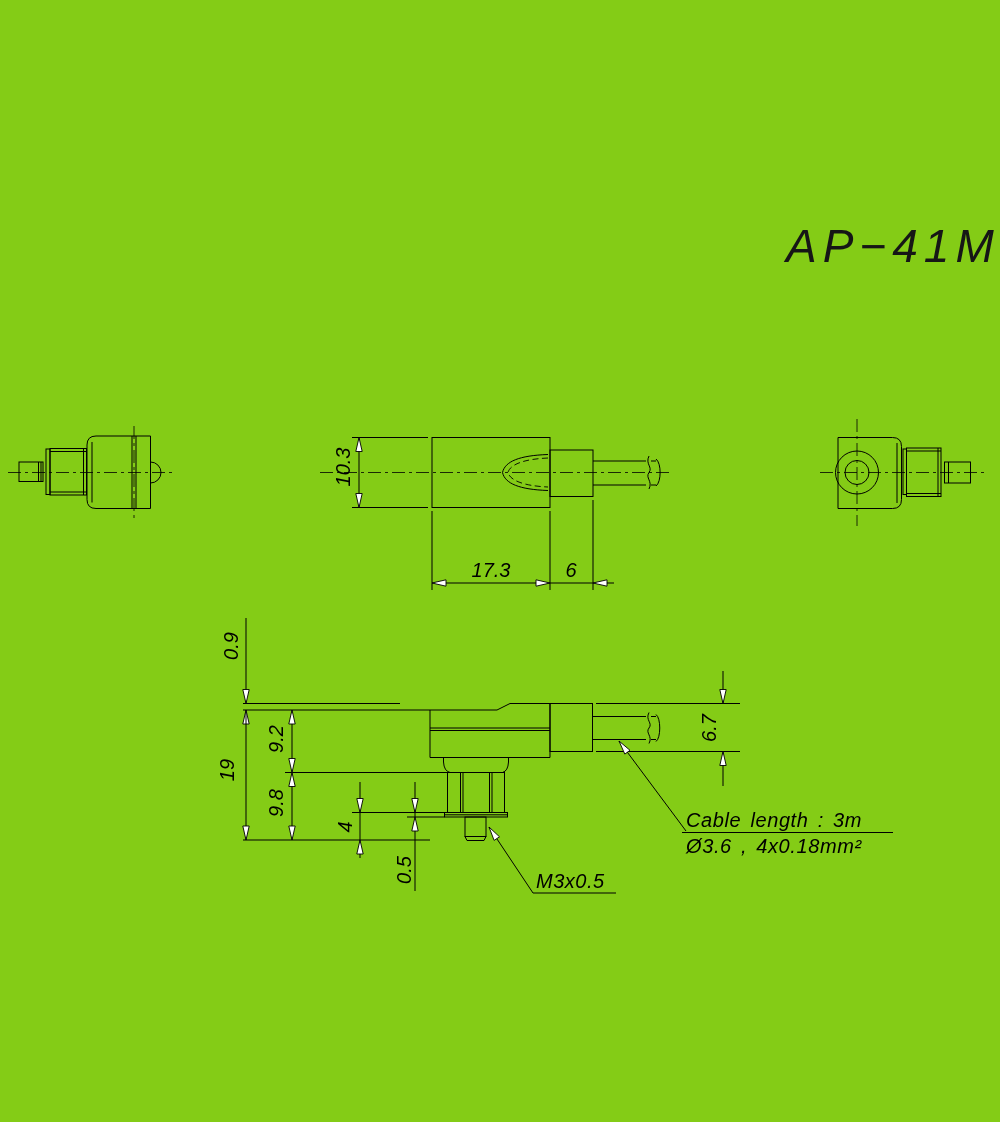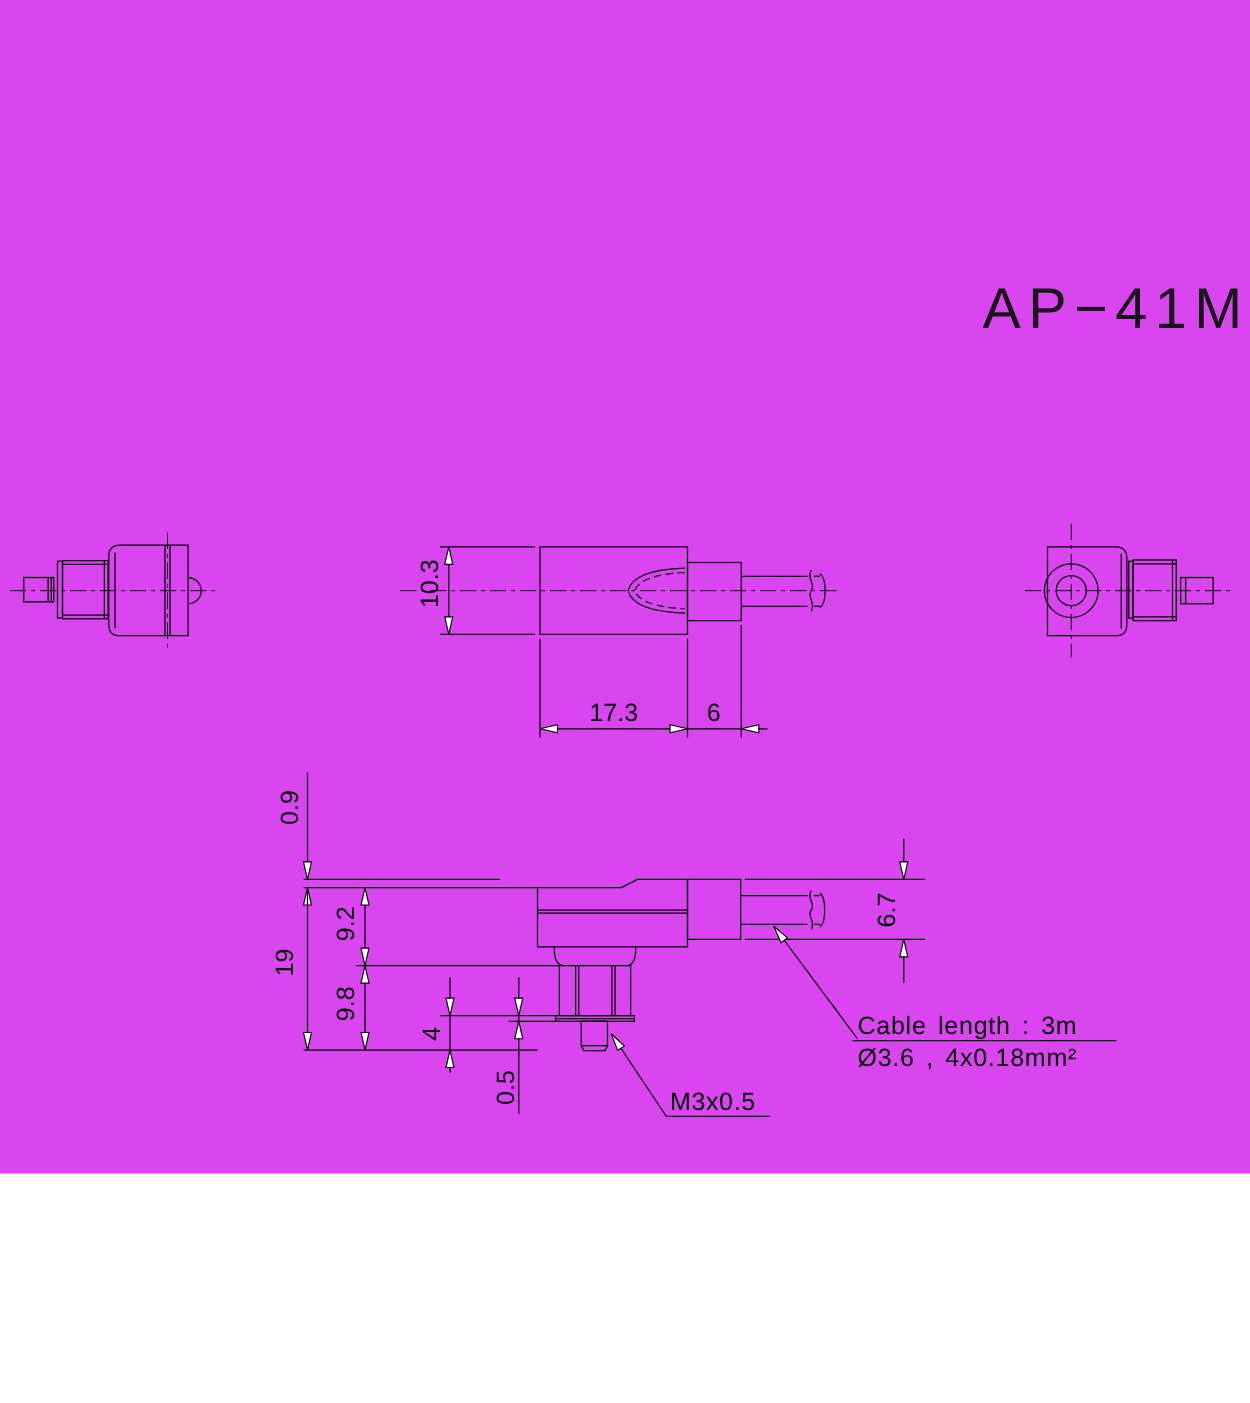--- a/index.html
+++ b/index.html
@@ -1,16 +1,16 @@
 <!DOCTYPE html>
 <html><head>
 <meta charset="utf-8">
 <style>
   html,body{margin:0;padding:0;background:#fff;}
-  .page{position:relative;width:1000px;height:939px;background:#d946ef;overflow:hidden;}
+  .page{position:relative;width:1000px;height:1122px;background:#84cc16;overflow:hidden;font-style:italic;}
   svg text{font-family:"Liberation Sans","DejaVu Sans",sans-serif;fill:#000;}
   .dim{font-size:20px;}
   .note{font-size:20px;letter-spacing:.6px;word-spacing:3px;}
   .thread{font-size:20px;letter-spacing:.5px;}
   .title-text{font-size:46px;letter-spacing:6px;fill:#161616;}
   .ln{stroke:#000;stroke-width:1;fill:none;stroke-linecap:butt;}
   .cl{stroke:#000;stroke-width:.8;fill:none;stroke-dasharray:13 4 3 4;}
   .hid{stroke:#000;stroke-width:.9;fill:none;stroke-dasharray:6 3.5;}
   .ah{fill:#fff;stroke:#000;stroke-width:.9;stroke-linejoin:miter;}
 </style>

